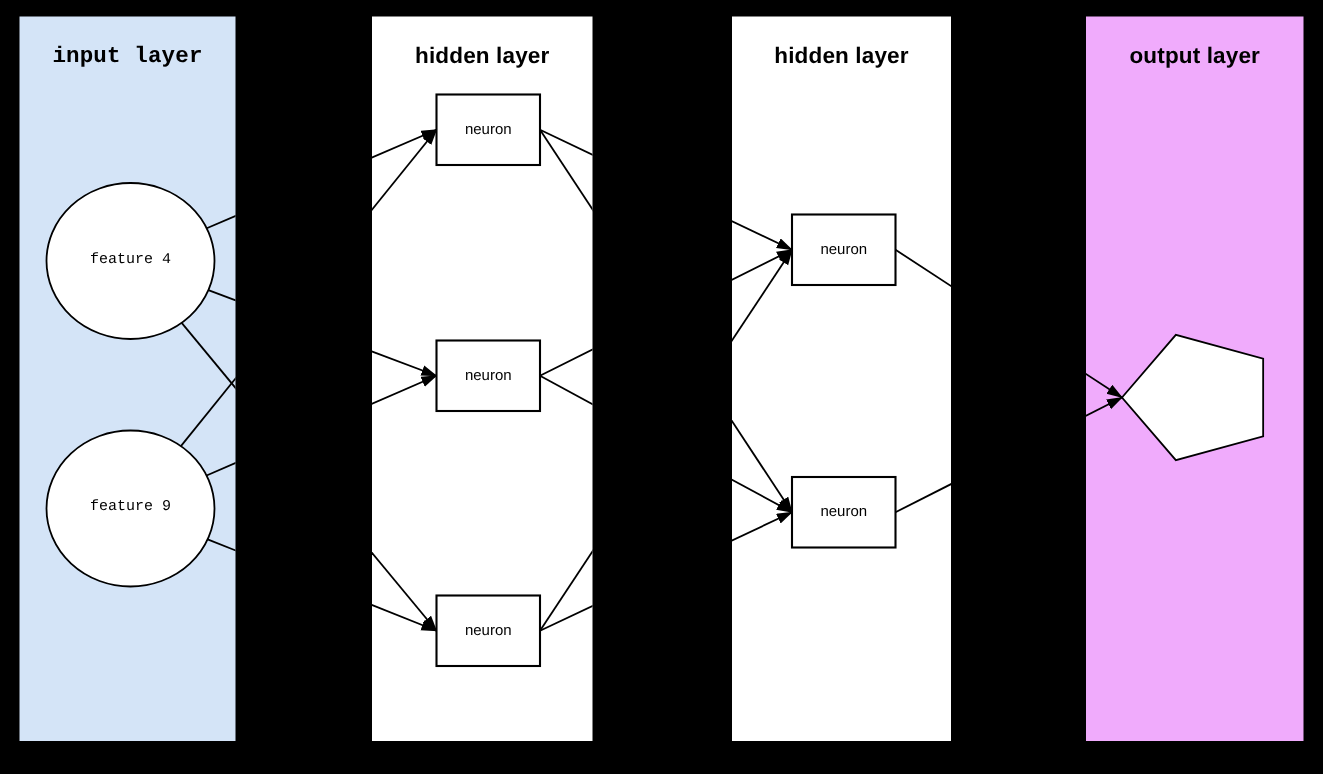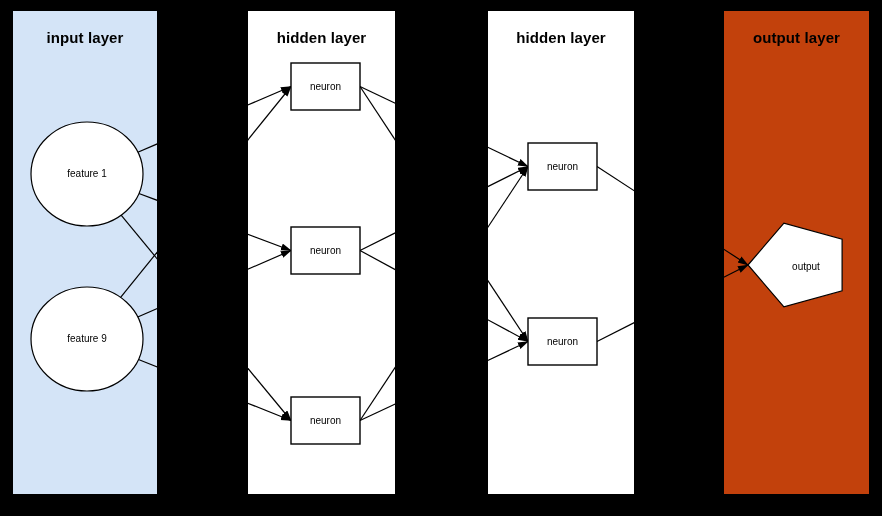--- a/index.html
+++ b/index.html
@@ -47,21 +47,21 @@
   svg.shapes {
     position: absolute;
     left: 0;
     top: 0;
   }
 </style>
 </head>
 <body>
 
 <div id="canvas">
-    <div class="panel" style="left: 13px; top: 11px; width: 144px; height: 483px; background: rgb(212, 228, 247);">
+    <div class="panel" style="left: 13px; top: 11px; width: 144px; height: 483px; background: rgb(212, 228, 247); font-family: Liberation Mono, monospace;">
       <div class="panel-title" style="top: 18px;">input layer</div>
       <svg width="144" height="483" class="links">
         <defs>
           <marker id="arrow-input-layer" markerWidth="9" markerHeight="9" refX="8.4" refY="3" orient="auto" markerUnits="strokeWidth">
             <path d="M0,0 L9,3 L0,6 z" fill="#000000"></path>
           </marker>
         </defs>
         <g transform="translate(-13,-11)">
           <line x1="137.83842918380242" y1="152.19430120792788" x2="291" y2="86.5" stroke="#000000" stroke-width="1.2" marker-end="url(#arrow-input-layer)"></line>
           <line x1="138.9255428780446" y1="193.47207857926674" x2="291" y2="250.5" stroke="#000000" stroke-width="1.2" marker-end="url(#arrow-input-layer)"></line>
@@ -78,21 +78,21 @@
           <line x1="597" y1="166.5" x2="748" y2="265" stroke="#000000" stroke-width="1.2" marker-end="url(#arrow-input-layer)"></line>
           <line x1="597" y1="341.5" x2="748" y2="265" stroke="#000000" stroke-width="1.2" marker-end="url(#arrow-input-layer)"></line>
         </g>
       </svg>
       <svg width="144" height="483" class="shapes">
         <g transform="translate(-13,-11)">
           <ellipse cx="87" cy="174" rx="56" ry="52" fill="#ffffff" stroke="#000000" stroke-width="1.2"></ellipse>
           <ellipse cx="87" cy="339" rx="56" ry="52" fill="#ffffff" stroke="#000000" stroke-width="1.2"></ellipse>
         </g>
       </svg>
-      <div class="node-label" style="left: 14px; top: 154px; width: 120px; line-height: 18px;">feature 1</div>
+      <div class="node-label" style="left: 14px; top: 154px; width: 120px; line-height: 18px;">feature 4</div>
       <div class="node-label" style="left: 14px; top: 319px; width: 120px; line-height: 18px;">feature 9</div>
     </div>
     <div class="panel" style="left: 248px; top: 11px; width: 147px; height: 483px; background: rgb(255, 255, 255);">
       <div class="panel-title" style="top: 18px;">hidden layer</div>
       <svg width="147" height="483" class="links">
         <defs>
           <marker id="arrow-hidden-layer-1" markerWidth="9" markerHeight="9" refX="8.4" refY="3" orient="auto" markerUnits="strokeWidth">
             <path d="M0,0 L9,3 L0,6 z" fill="#000000"></path>
           </marker>
         </defs>
@@ -151,21 +151,21 @@
       </svg>
       <svg width="146" height="483" class="shapes">
         <g transform="translate(-488,-11)">
           <rect x="528" y="143" width="69" height="47" fill="#ffffff" stroke="#000000" stroke-width="1.4"></rect>
           <rect x="528" y="318" width="69" height="47" fill="#ffffff" stroke="#000000" stroke-width="1.4"></rect>
         </g>
       </svg>
       <div class="node-label" style="left: 14.5px; top: 146.5px; width: 120px; line-height: 18px;">neuron</div>
       <div class="node-label" style="left: 14.5px; top: 321.5px; width: 120px; line-height: 18px;">neuron</div>
     </div>
-    <div class="panel" style="left: 724px; top: 11px; width: 145px; height: 483px; background: #c2410c;">
+    <div class="panel" style="left: 724px; top: 11px; width: 145px; height: 483px; background: #f0abfc;">
       <div class="panel-title" style="top: 18px;">output layer</div>
       <svg width="145" height="483" class="links">
         <defs>
           <marker id="arrow-output-layer" markerWidth="9" markerHeight="9" refX="8.4" refY="3" orient="auto" markerUnits="strokeWidth">
             <path d="M0,0 L9,3 L0,6 z" fill="#000000"></path>
           </marker>
         </defs>
         <g transform="translate(-724,-11)">
           <line x1="137.83842918380242" y1="152.19430120792788" x2="291" y2="86.5" stroke="#000000" stroke-width="1.2" marker-end="url(#arrow-output-layer)"></line>
           <line x1="138.9255428780446" y1="193.47207857926674" x2="291" y2="250.5" stroke="#000000" stroke-width="1.2" marker-end="url(#arrow-output-layer)"></line>
@@ -181,15 +181,14 @@
           <line x1="360" y1="420.5" x2="528" y2="341.5" stroke="#000000" stroke-width="1.2" marker-end="url(#arrow-output-layer)"></line>
           <line x1="597" y1="166.5" x2="748" y2="265" stroke="#000000" stroke-width="1.2" marker-end="url(#arrow-output-layer)"></line>
           <line x1="597" y1="341.5" x2="748" y2="265" stroke="#000000" stroke-width="1.2" marker-end="url(#arrow-output-layer)"></line>
         </g>
       </svg>
       <svg width="145" height="483" class="shapes">
         <g transform="translate(-724,-11)">
           <polygon points="748.0,265.0 783.9,223.2 842.1,239.1 842.1,290.9 783.9,306.8" fill="#ffffff" stroke="#000000" stroke-width="1.2"></polygon>
         </g>
       </svg>
-      <div class="node-label" style="left: 22px; top: 247px; width: 120px; line-height: 18px;">output</div>
     </div>
   </div>
 
 </body></html>

